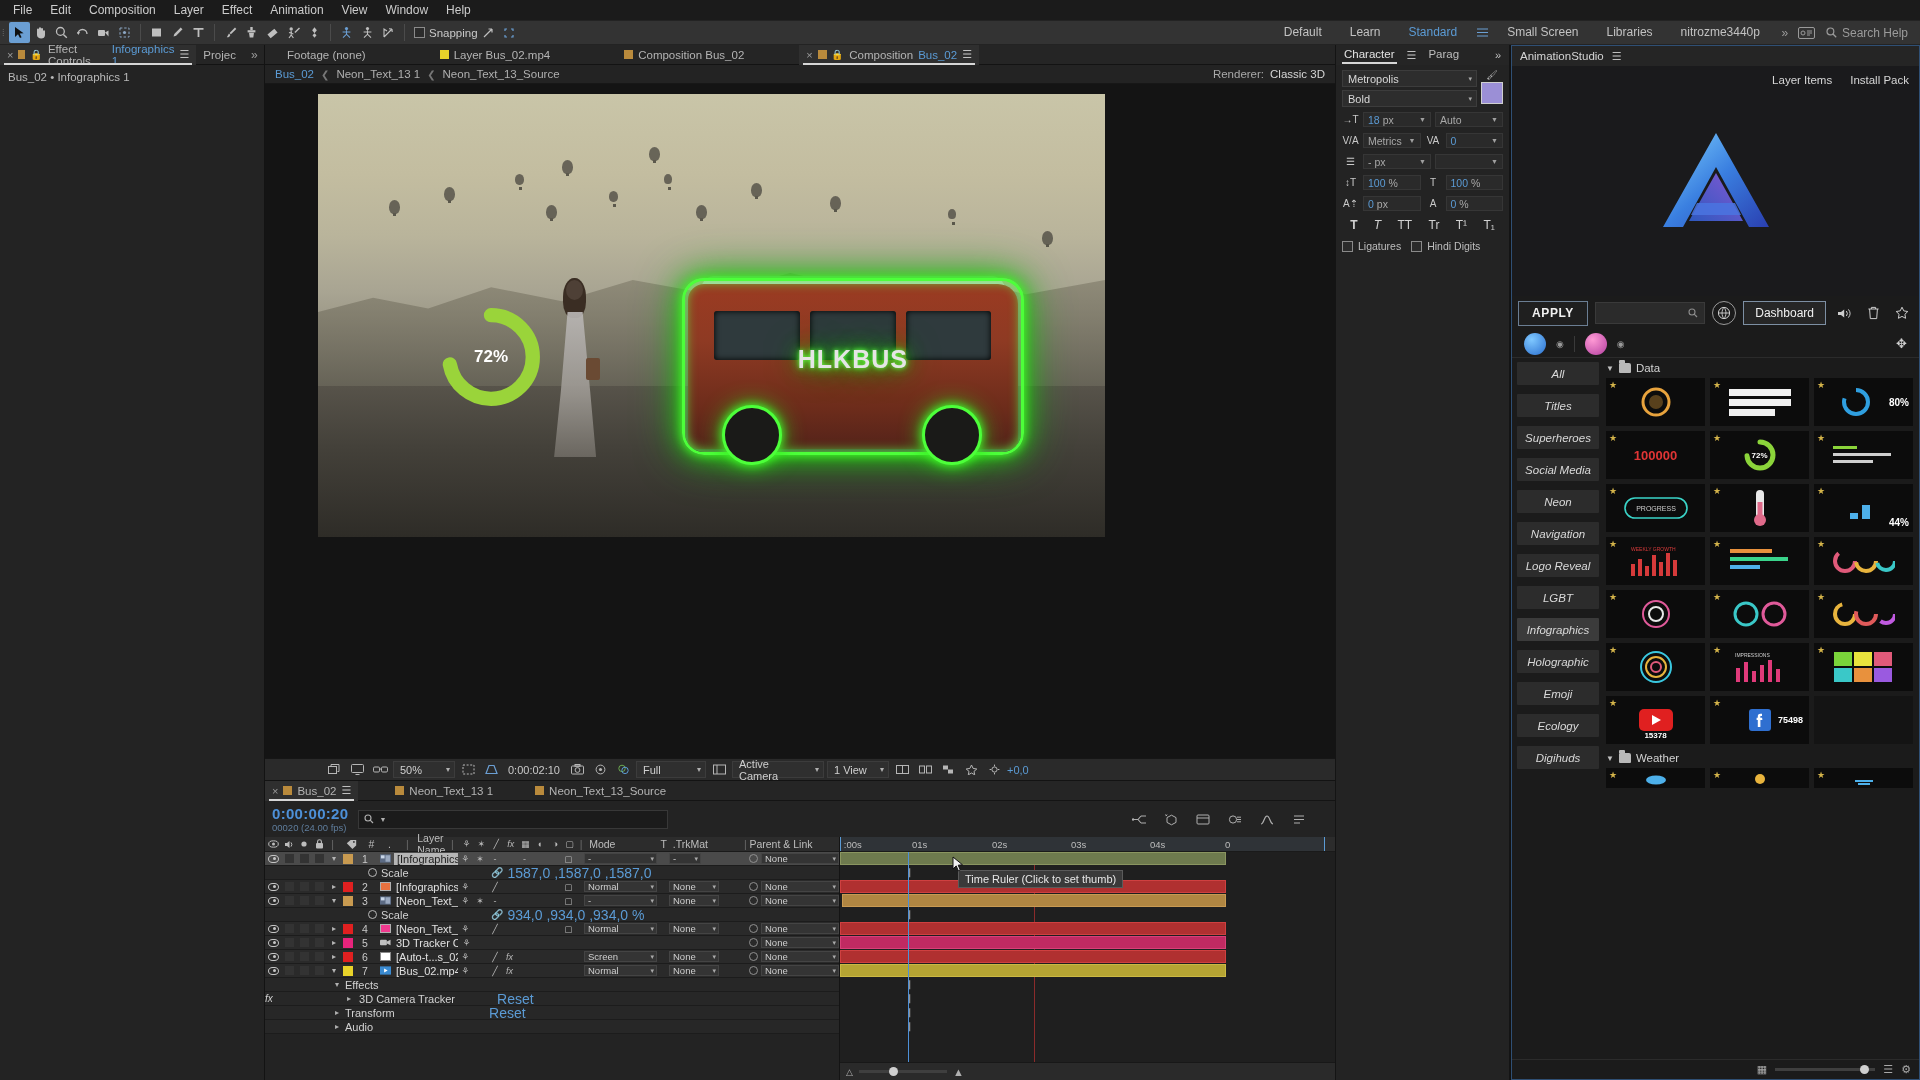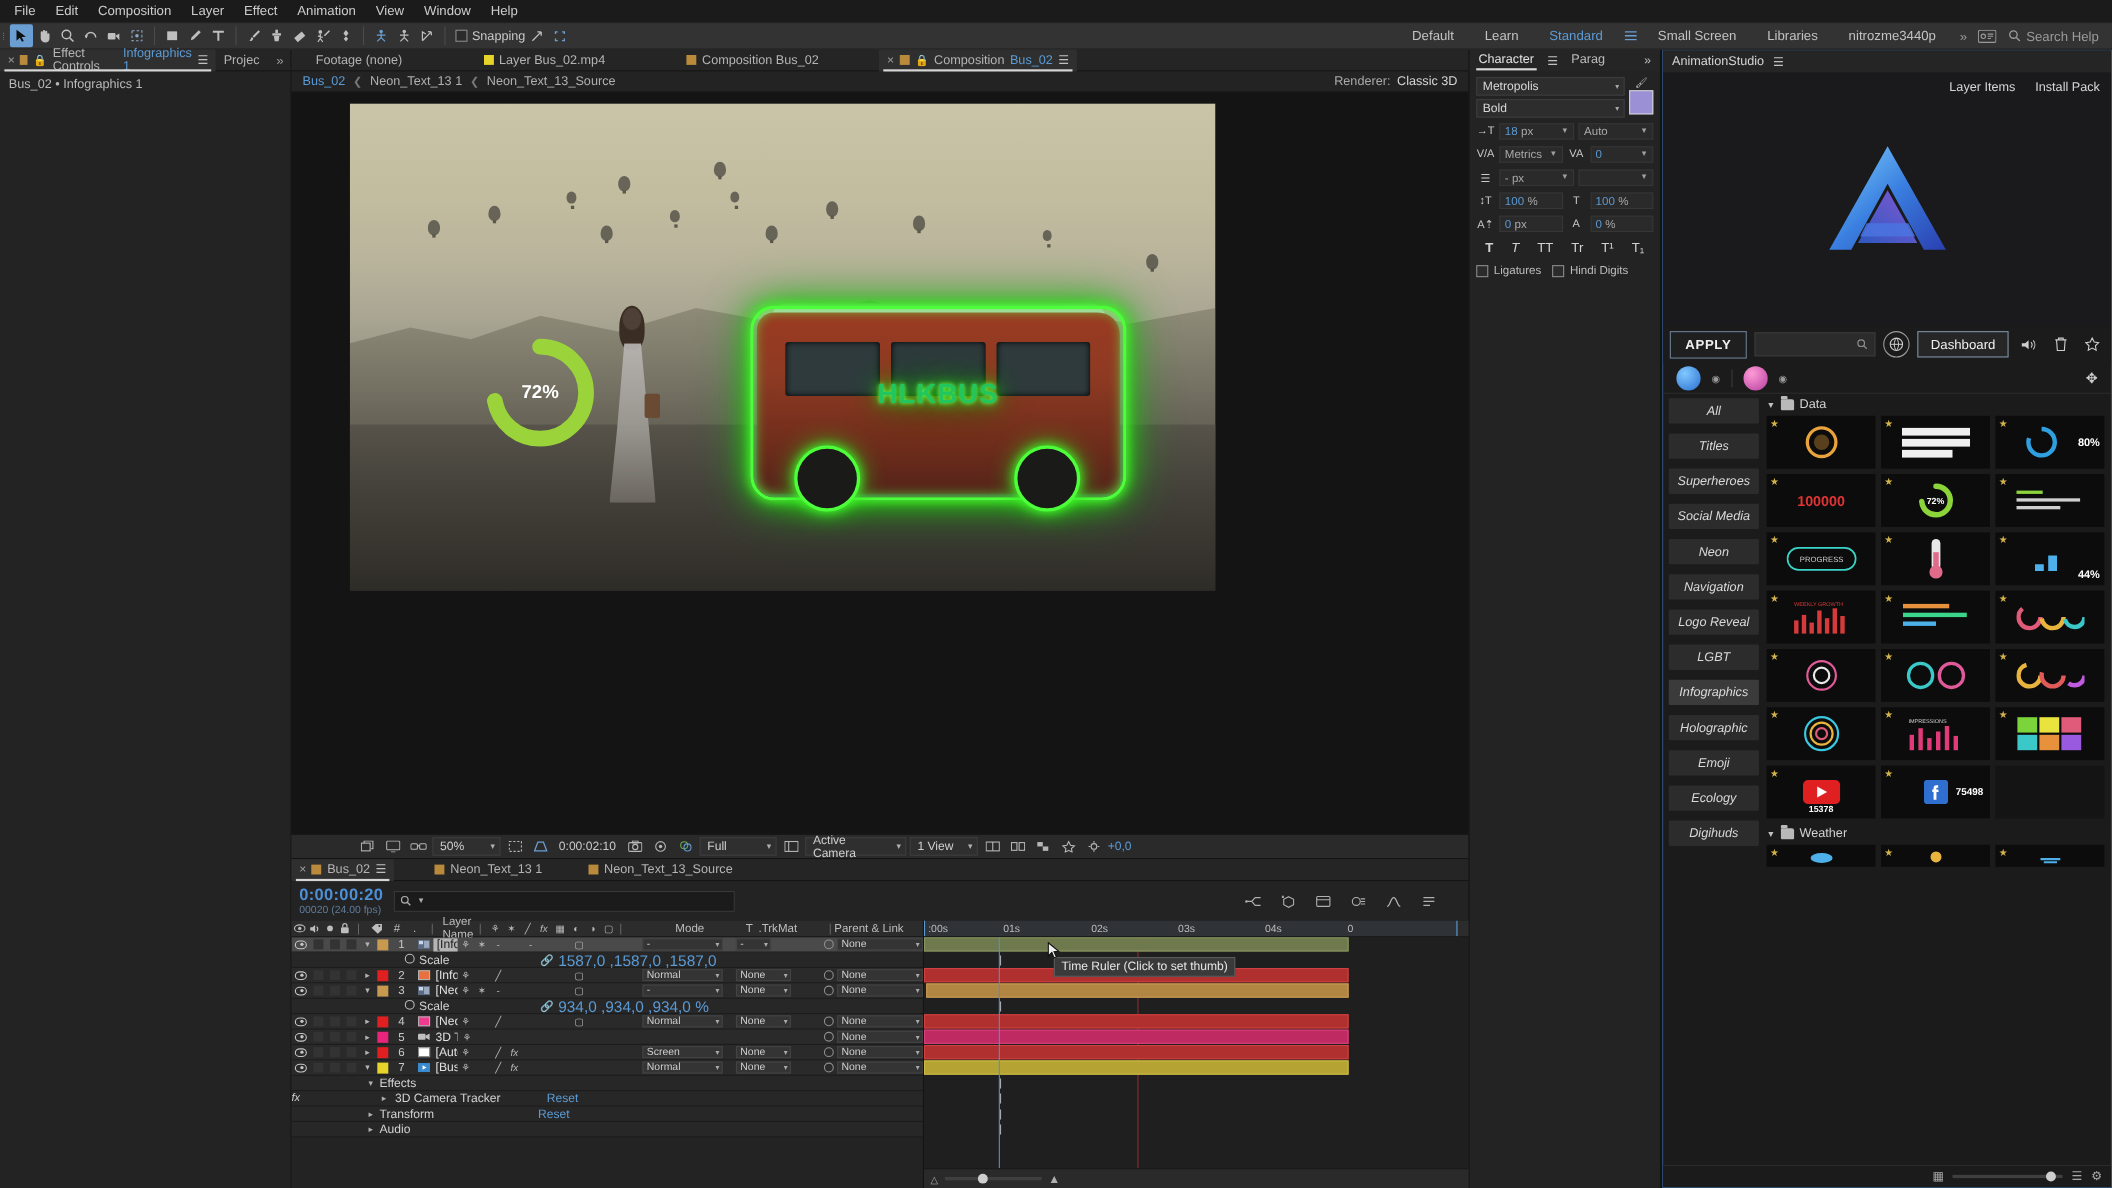--- a/index.html
+++ b/index.html
@@ -106,21 +106,21 @@
              box-shadow:inset 0 0 6px #000; }
   .glow { position:absolute; inset:-6px; border-radius:22px;
           border:3px solid #4dff3a;
           box-shadow:0 0 10px #46ff2e, 0 0 24px #2cd918, 0 0 46px #19a60f,
                      inset 0 0 12px #5bff45; }
   .wheel { position:absolute; bottom:-16px; width:60px; height:60px; border-radius:50%;
            background:#1a1a18; border:3px solid #4dff3a;
            box-shadow:0 0 10px #46ff2e, 0 0 22px #2cd918; }
   .neon-text { position:absolute; left:50%; top:45%; transform:translate(-50%,-50%);
                font-family:"Liberation Sans", sans-serif; font-weight:bold; font-size:25px;
-               letter-spacing:1px; color:#22c55e;
+               letter-spacing:1px; color:#e5e5e5;
                text-shadow:0 0 4px #6bff4d,0 0 10px #37e81f,0 0 20px #1fbf11,0 0 34px #149108; }
 
   .donut { position:absolute; left:15%; top:47%; width:110px; height:110px; }
   .donut svg { position:absolute; inset:0; }
   .donut .pct { position:absolute; inset:0; display:flex; align-items:center; justify-content:center;
                 font-size:17px; font-weight:bold; color:#ffffff; }
 
   .viewer-bottom { height:22px; background:#2a2a2a; display:flex; align-items:center; gap:3px;
                    padding:0 6px; border-top:1px solid #161616; font-size:11px; color:#c2c2c2; flex:0 0 22px; }
   .vb-ic { width:20px; height:18px; display:flex; align-items:center; justify-content:center; color:#b6b6b6; }
@@ -161,34 +161,34 @@
   .cell-tw { width:14px; text-align:center; color:#b4b4b4; font-size:8px; }
   .cell-color { width:13px; display:flex; align-items:center; justify-content:center; }
   .lcolor { width:10px; height:10px; }
   .cell-num { width:22px; text-align:center; color:#c9c9c9; font-size:10.5px; }
   .cell-ic { width:18px; display:flex; align-items:center; justify-content:center; }
   .licon { width:11px; height:9px; }
   .lname { flex:1; color:#e0e0e0; font-size:11px; padding-left:2px; white-space:nowrap; overflow:hidden; }
   .lname.boxed { background:#b5b5b5; color:#1c1c1c; padding:0 3px; }
   .sw-grp { width:118px; display:flex; align-items:center; color:#b8b8b8; font-size:9px; }
   .sw-grp span { width:17px; text-align:center; }
-  .mode-cell { width:73px;margin-left:42px; }
+  .mode-cell { width:73px; }
   .mini-sel { height:11px; background:#343434; border:1px solid #444; color:#cfcfcf; font-size:9.5px;
               display:flex; align-items:center; padding:0 3px; position:relative; }
   .mini-sel::after { content:"\25BE"; position:absolute; right:2px; font-size:7px; color:#aaa; }
   .t-cell { width:12px; }
   .trk-cell { width:72px; }
   .par-cell { width:90px; display:flex; align-items:center; gap:3px; }
   .pk { width:9px; height:9px; border:1px solid #8f8f8f; border-radius:50%; }
   .prop-name { color:#d2d2d2; font-size:11px; }
   .prop-val { color:#5b9bd5; font-size:14px; }
   .stopw { width:9px; height:9px; border:1px solid #b9b9b9; border-radius:50%; display:inline-block; }
   .chain { color:#8f8f8f; font-size:10px; }
   .arrow { color:#b0b0b0; font-size:8px; }
-  .reset { color:#5b9bd5; font-size:11px; }
+  .reset { color:#5b9bd5; font-size:14px; }
 
   .tl-right { flex:1; position:relative; background:#1f1f1f; display:flex; flex-direction:column; }
   .ruler { height:15px; background:#2c2c2c; position:relative; border-bottom:1px solid #1a1a1a; }
   .rtick { position:absolute; top:2px; font-size:9.5px; color:#bdbdbd; }
   .wa { position:absolute; top:0; bottom:0; background:rgba(90,140,190,.08); border-left:1px solid #5b9bd5; border-right:1px solid #5b9bd5; }
   .tracks { flex:1; position:relative; overflow:hidden; }
   .bar { position:absolute; height:13px; }
   .playhead { position:absolute; top:0; bottom:0; width:1px; background:#4d90d8; z-index:5; }
   .playhead::before { content:""; position:absolute; top:-15px; left:-4px; width:9px; height:11px;
                       background:#4d90d8; clip-path:polygon(0 0,100% 0,100% 60%,50% 100%,0 60%); }

